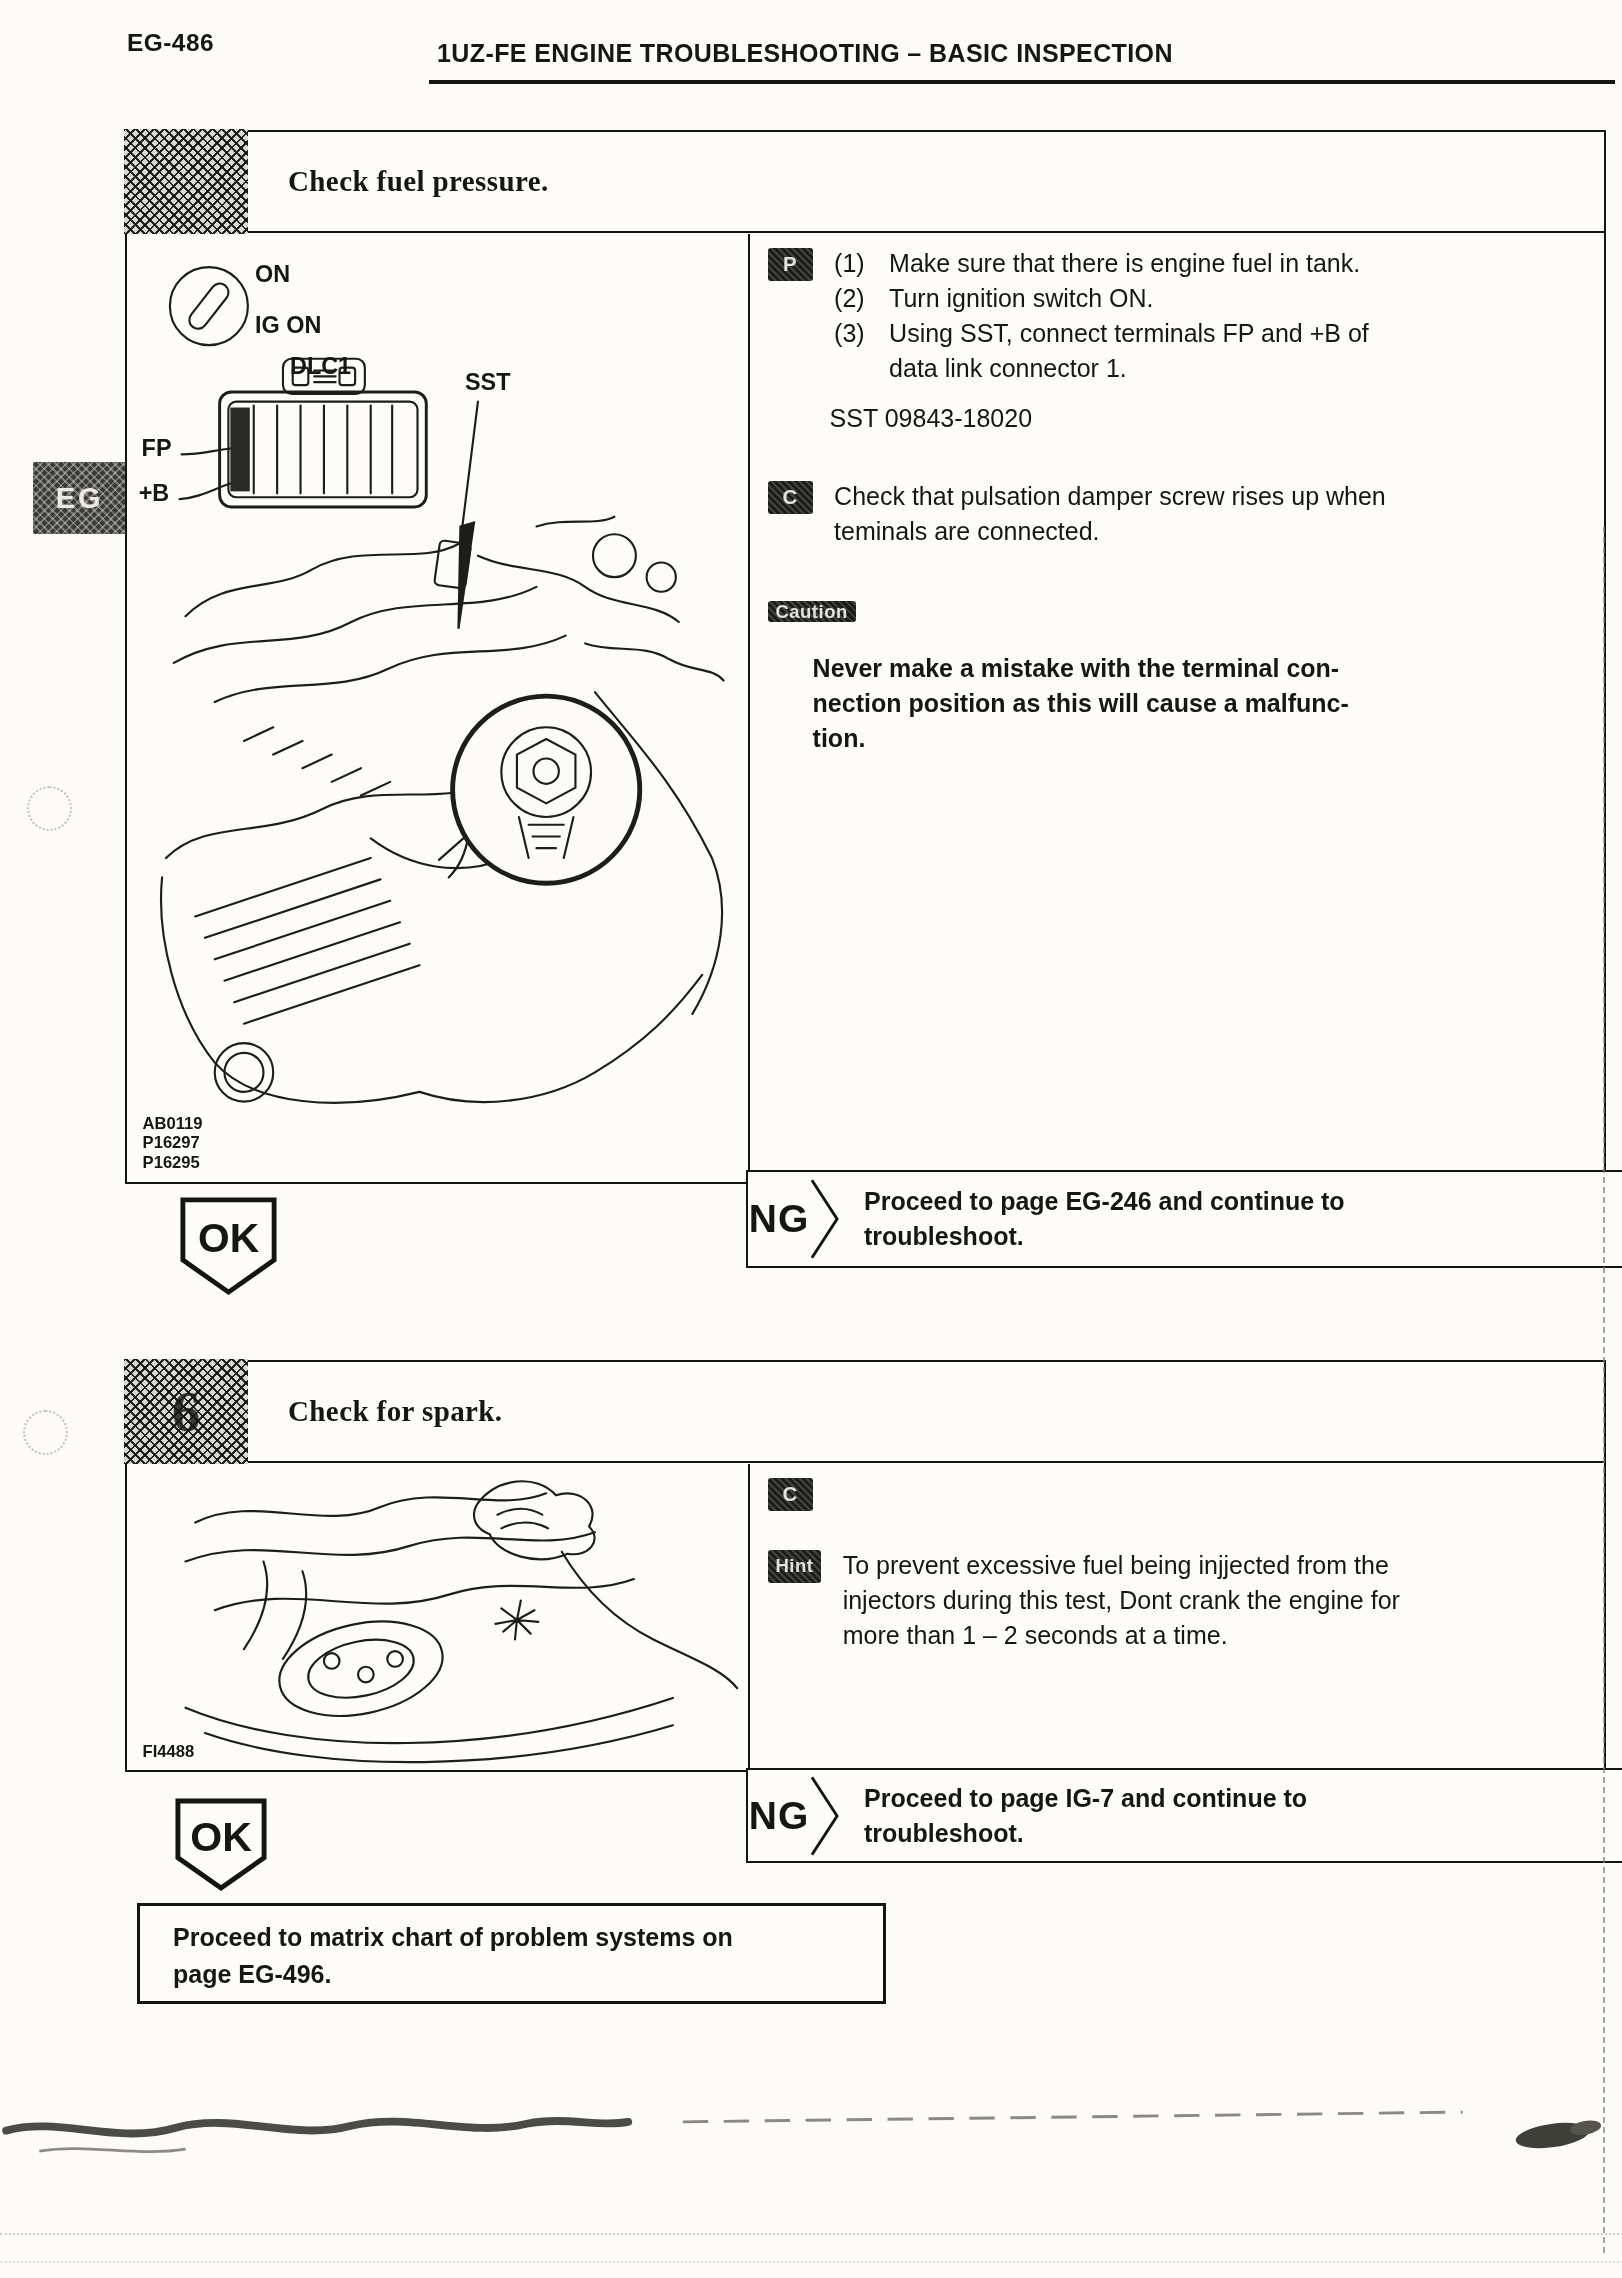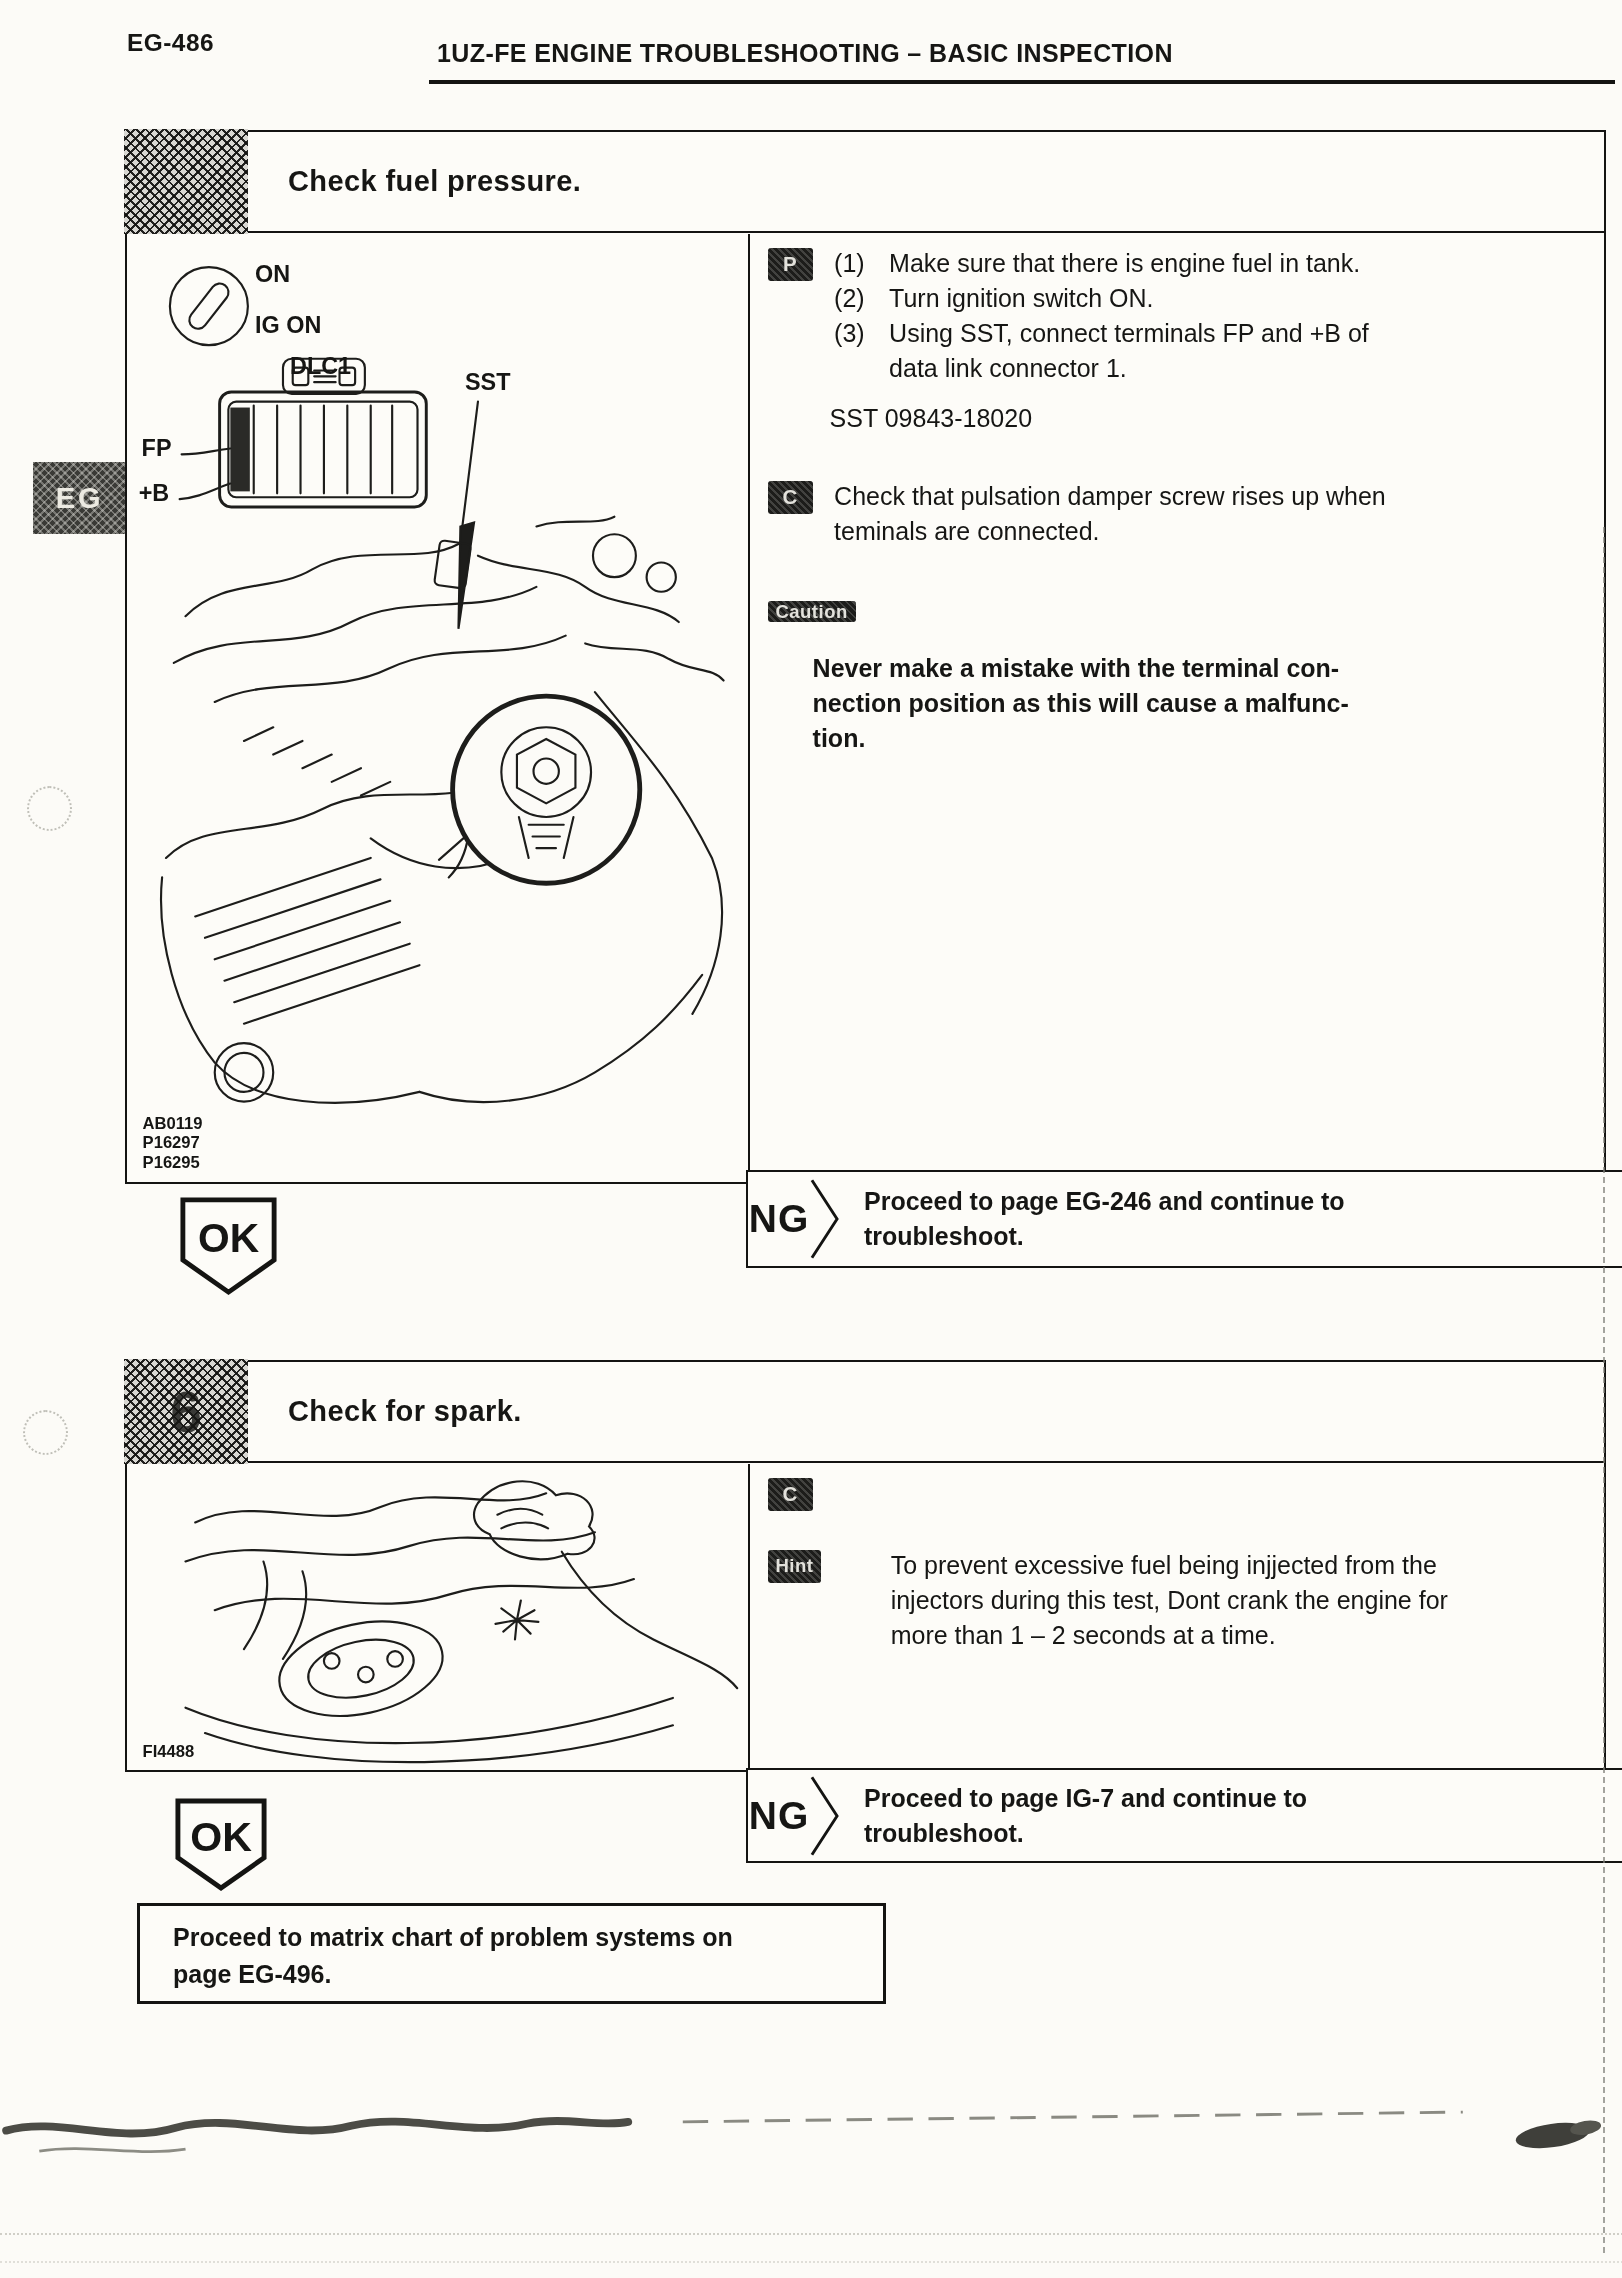--- a/index.html
+++ b/index.html
@@ -18,21 +18,21 @@
   .hatch{
     background-color:#d8d7d2;
     background-image:
       repeating-linear-gradient(45deg, rgba(18,18,16,.92) 0 2px, rgba(0,0,0,0) 2px 6.8px),
       repeating-linear-gradient(135deg, rgba(18,18,16,.92) 0 2px, rgba(0,0,0,0) 2px 6.8px);
   }
   
   .sec{position:absolute;left:125px;width:1477px;border:2.9px solid #141412;background:#fdfcf8;}
   .sec1{top:130px;height:1050px;}
   .sec2{top:1360px;height:408px;}
-  .sec-head{position:relative;height:99px;border-bottom:2.9px solid #141412;display:flex;align-items:center;}
+  .sec-head{position:relative;height:99px;border-bottom:2.9px solid #141412;display:flex;align-items:center;font-family:Liberation Serif, serif;}
   .sec-numbox{position:absolute;left:-2.9px;top:-2.9px;width:124px;height:105px;display:flex;align-items:center;justify-content:center;}
   .sec-numbox span{font-size:57px;font-weight:bold;color:rgba(22,22,20,.82);}
   .sec-title{margin-left:161px;font-size:29px;font-weight:bold;letter-spacing:0.4px;}
   .sec-body{position:absolute;left:0;right:0;top:102px;bottom:0;display:flex;}
   .fig-cell{width:621px;flex:0 0 621px;border-right:2.9px solid #141412;position:relative;}
   .text-cell{flex:1;padding:11.7px 23.4px 0 17.6px;font-size:25px;line-height:35px;}
   
   .t-row{display:flex;align-items:flex-start;}
   .badge{
     flex:0 0 auto;min-width:45px;height:33px;margin-top:2px;box-sizing:border-box;
@@ -248,21 +248,21 @@
           <path d="M80,276 C200,318 400,316 560,268"></path>
         </g>
       </svg>
       <div class="fig-code-single">FI4488</div>
     </div>
 
     <div class="text-cell">
       <div class="t-row">
         <span class="badge">C</span>
       </div>
-      <div class="t-row" style="margin-top:37px;gap:48px;">
+      <div class="t-row" style="margin-top:37px;">
         <span class="badge" style="font-size:18.5px;">Hint</span>
         <div class="t-body ml">To prevent excessive fuel being injjected from the
 injectors during this test, Dont crank the engine for
 more than 1 – 2 seconds at a time.</div>
       </div>
     </div>
   </div>
 </div>
 
 <div class="ng-band ng2">

